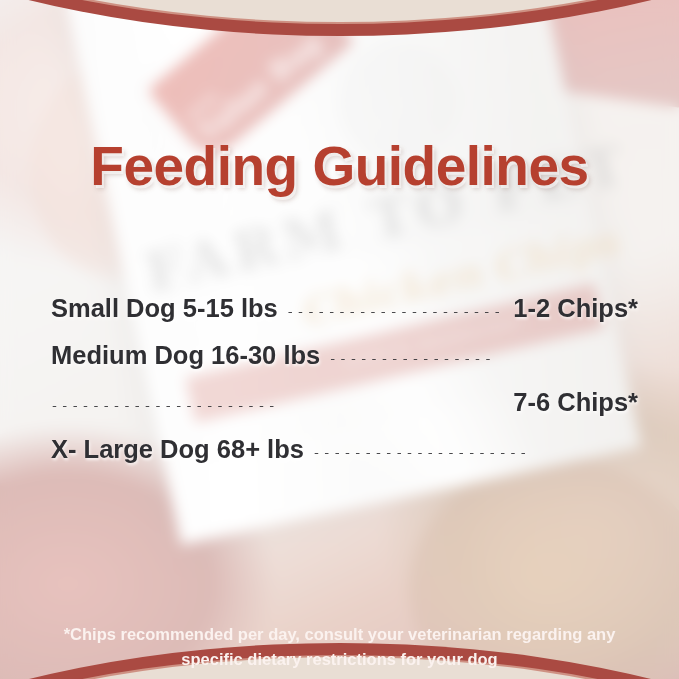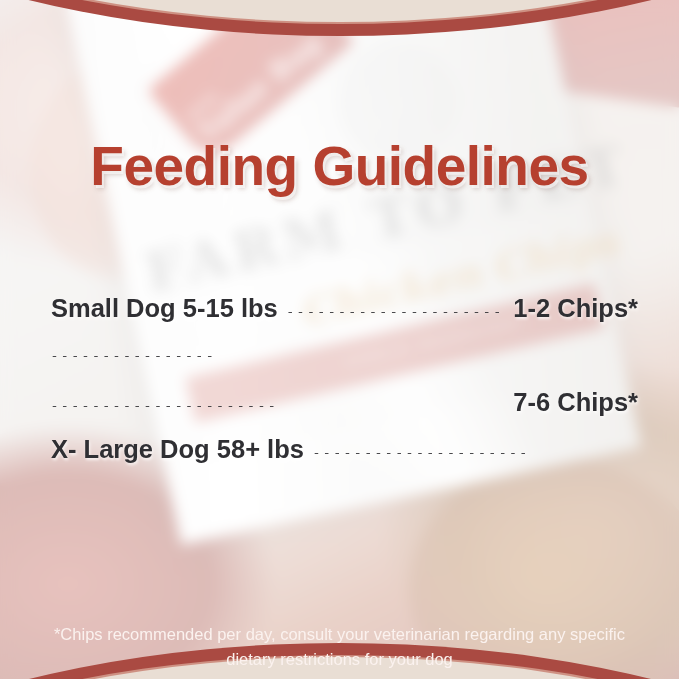--- a/index.html
+++ b/index.html
@@ -219,21 +219,21 @@
   }
   .row .amount { flex:0 0 auto; }
 
   .footnote {
     position:absolute;
     left:0; top:614px; width:679px;
     padding:0 42px;
     text-align:center;
     color:#FBF2EF;
     font-size:16.5px;
-    font-weight:normal;
+    font-weight:bold;
     line-height:25px;
   }
 </style>
 </head>
 <body>
 
 <div id="card">
 
   <div class="photo">
     <div class="photo-base"></div>
@@ -278,30 +278,31 @@
 
     <div class="rows">
 
       <div class="row">
         <span class="label">Small Dog 5-15 lbs</span>
         <span class="leader">........................</span>
         <span class="amount">1-2 Chips*</span>
       </div>
 
       <div class="row">
+        <span class="label">Medium Dog 16-30 lbs</span>
         <span class="leader">................</span>
       </div>
 
       <div class="row">
         <span class="leader">......................</span>
         <span class="amount">7-6 Chips*</span>
       </div>
 
       <div class="row">
-        <span class="label">X- Large Dog 58+ lbs</span>
+        <span class="label">X- Large Dog 68+ lbs</span>
         <span class="leader">.....................</span>
       </div>
 
     </div>
 
     <div class="footnote">*Chips recommended per day, consult your veterinarian regarding any specific dietary restrictions for your dog</div>
 
   </div>
 </div>
 

